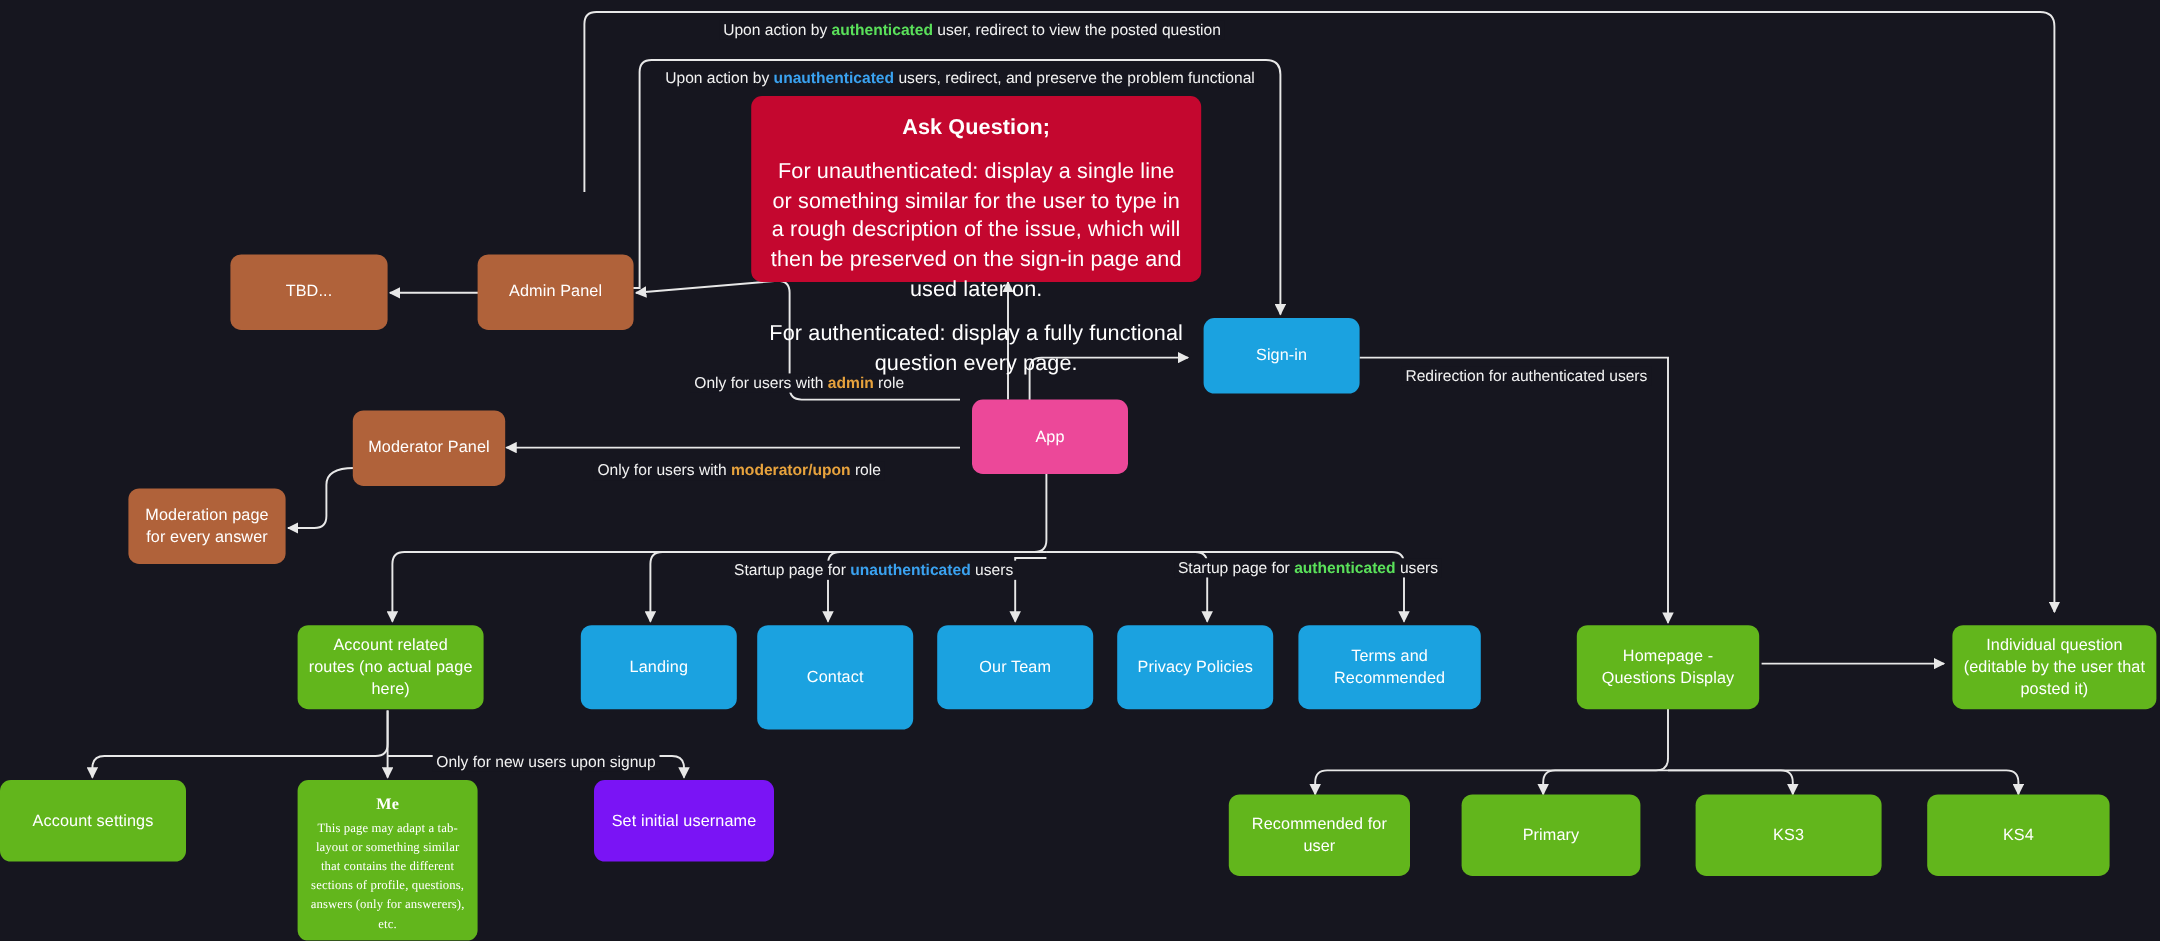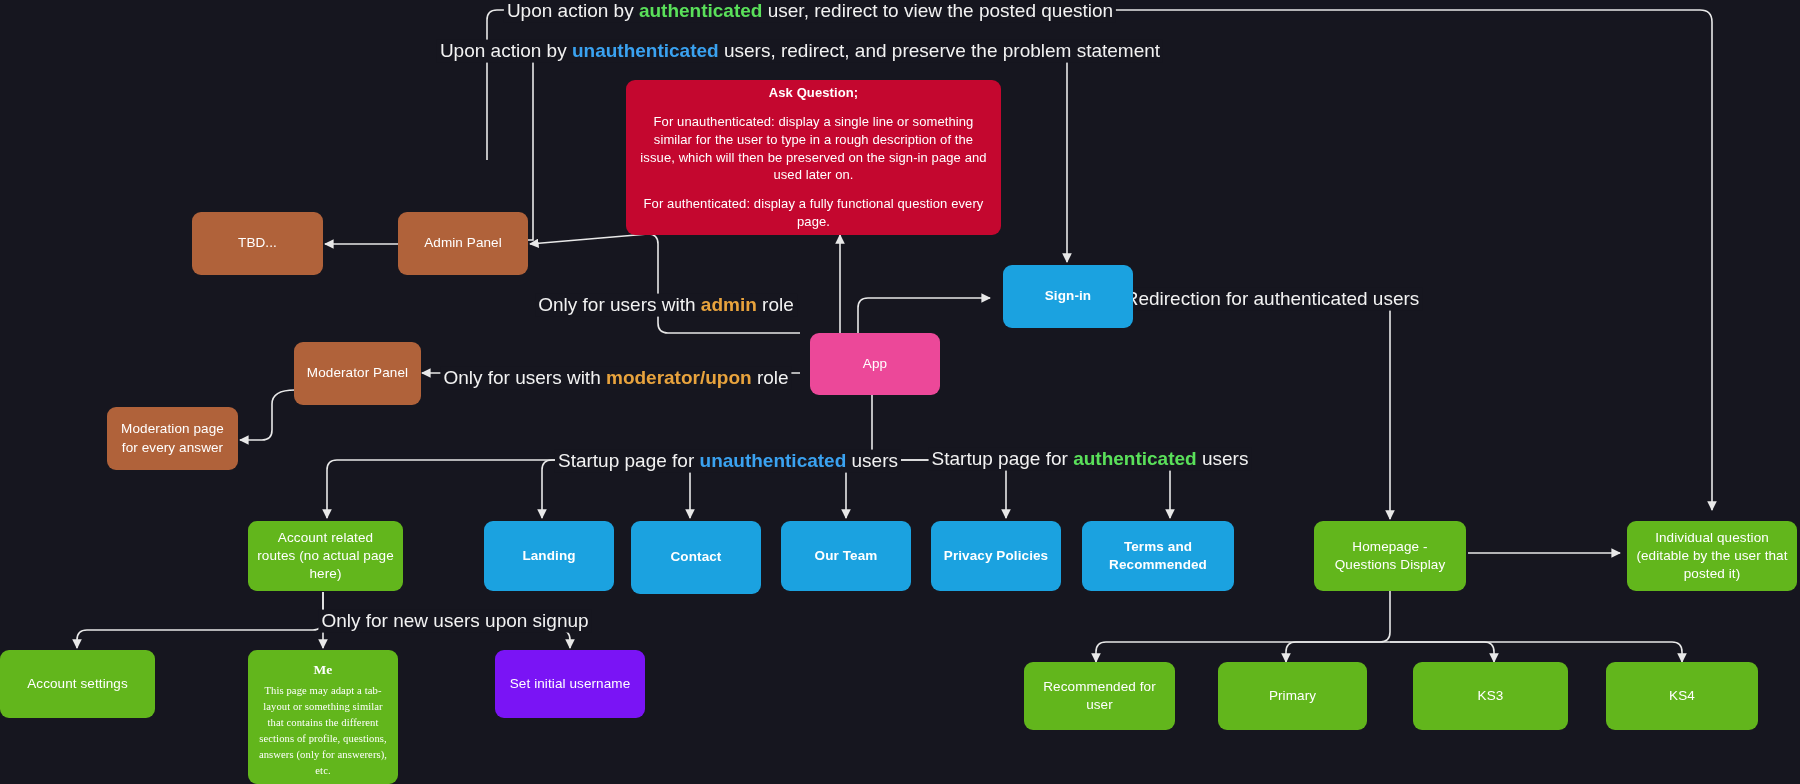--- a/index.html
+++ b/index.html
@@ -35,35 +35,35 @@
     justify-content: center;
     text-align: center;
     color: #ffffff;
     font-size: 13.5px;
     line-height: 1.35;
     padding: 6px 9px;
     letter-spacing: 0.1px;
   }
   .node.green   { background: #62b61c; }
   .node.appgreen{ background: #ec4899; }
-  .node.blue    { background: #1ba2e0; font-weight: bold; }
+  .node.blue    { background: #1ba2e0; }
   .node.brown   { background: #b0623a; }
   .node.red     { background: #c4072f; }
   .node.purple  { background: #7a14f5; }
 
   .node .inner { width: 100%; }
   .node .title-line { font-weight: bold; display: block; }
   .node .para { display: block; }
   .node .spacer { display: block; height: 11px; }
 
   .node.red {
-    font-size: 13px;
+    font-size: 18px;
     line-height: 1.38;
     text-align: center;
-    align-items: center;
+    align-items: flex-start;
     padding: 14px 14px;
   }
   .node.me-node {
     align-items: center;
     padding-top: 12px;
     font-family: Liberation Serif, serif;
   }
   .node.me-node .me-title {
     font-weight: bold;
     font-size: 13.5px;
@@ -72,26 +72,27 @@
   }
   .node.me-node .me-body {
     font-size: 10.6px;
     line-height: 1.52;
     display: block;
   }
 
   .edge-label {
     position: absolute;
     color: #f2f2f2;
-    font-size: 19px;
+    font-size: 13px;
     white-space: nowrap;
     background: #16161f;
     padding: 0 3px;
     line-height: 1.2;
     transform: translate(-50%, -50%);
+    margin-top: 14px;
   }
   .hl-auth   { color: #5ae05a; font-weight: bold; }
   .hl-unauth { color: #3aa2f0; font-weight: bold; }
   .hl-role   { color: #e8a33d; font-weight: bold; }
 </style>
 </head>
 <body>
 
 <div id="canvas">
 
@@ -139,21 +140,21 @@
       <path d="M 1390,642 L 1484,642 Q 1494,642 1494,652 L 1494,662" marker-end="url(#arrow)"></path>
       <path d="M 1390,642 L 1672,642 Q 1682,642 1682,652 L 1682,662" marker-end="url(#arrow)"></path>
     </g>
   </svg>
 
   <div class="edge-label" style="left:810px; top:11px;">
     <span>Upon action by </span><span class="hl-auth">authenticated</span><span> user, redirect to view the posted question</span>
   </div>
 
   <div class="edge-label" style="left:800px; top:51px;">
-    <span>Upon action by </span><span class="hl-unauth">unauthenticated</span><span> users, redirect, and preserve the problem statement</span>
+    <span>Upon action by </span><span class="hl-unauth">unauthenticated</span><span> users, redirect, and preserve the problem functional</span>
   </div>
 
   <div class="edge-label" style="left:666px; top:305px;">
     <span>Only for users with </span><span class="hl-role">admin</span><span> role</span>
   </div>
 
   <div class="edge-label" style="left:616px; top:378px;">
     <span>Only for users with </span><span class="hl-role">moderator/upon</span><span> role</span>
   </div>
 
@@ -208,21 +209,21 @@
   </div>
 
   <div class="node green" style="left:248px; top:521px; width:155px; height:70px;">
     <span>Account related routes (no actual page here)</span>
   </div>
 
   <div class="node blue" style="left:484px; top:521px; width:130px; height:70px;">
     <span>Landing</span>
   </div>
 
-  <div class="node blue" style="left:631px; top:521px; width:130px; height:73px;">
+  <div class="node blue" style="left:631px; top:521px; width:130px; height:87px;">
     <span>Contact</span>
   </div>
 
   <div class="node blue" style="left:781px; top:521px; width:130px; height:70px;">
     <span>Our Team</span>
   </div>
 
   <div class="node blue" style="left:931px; top:521px; width:130px; height:70px;">
     <span>Privacy Policies</span>
   </div>

